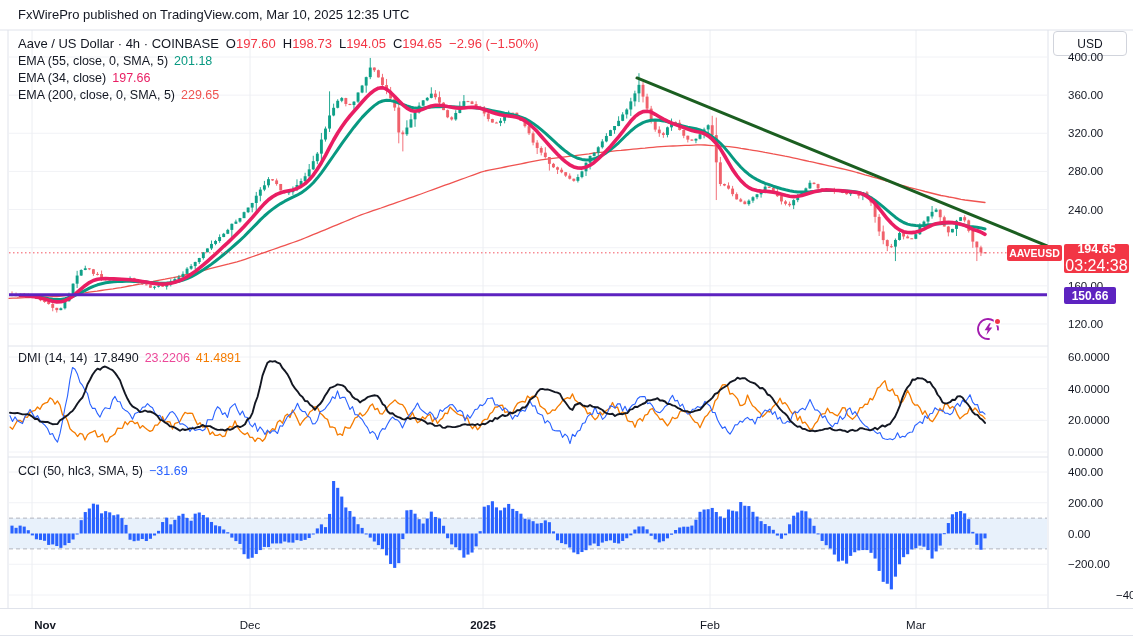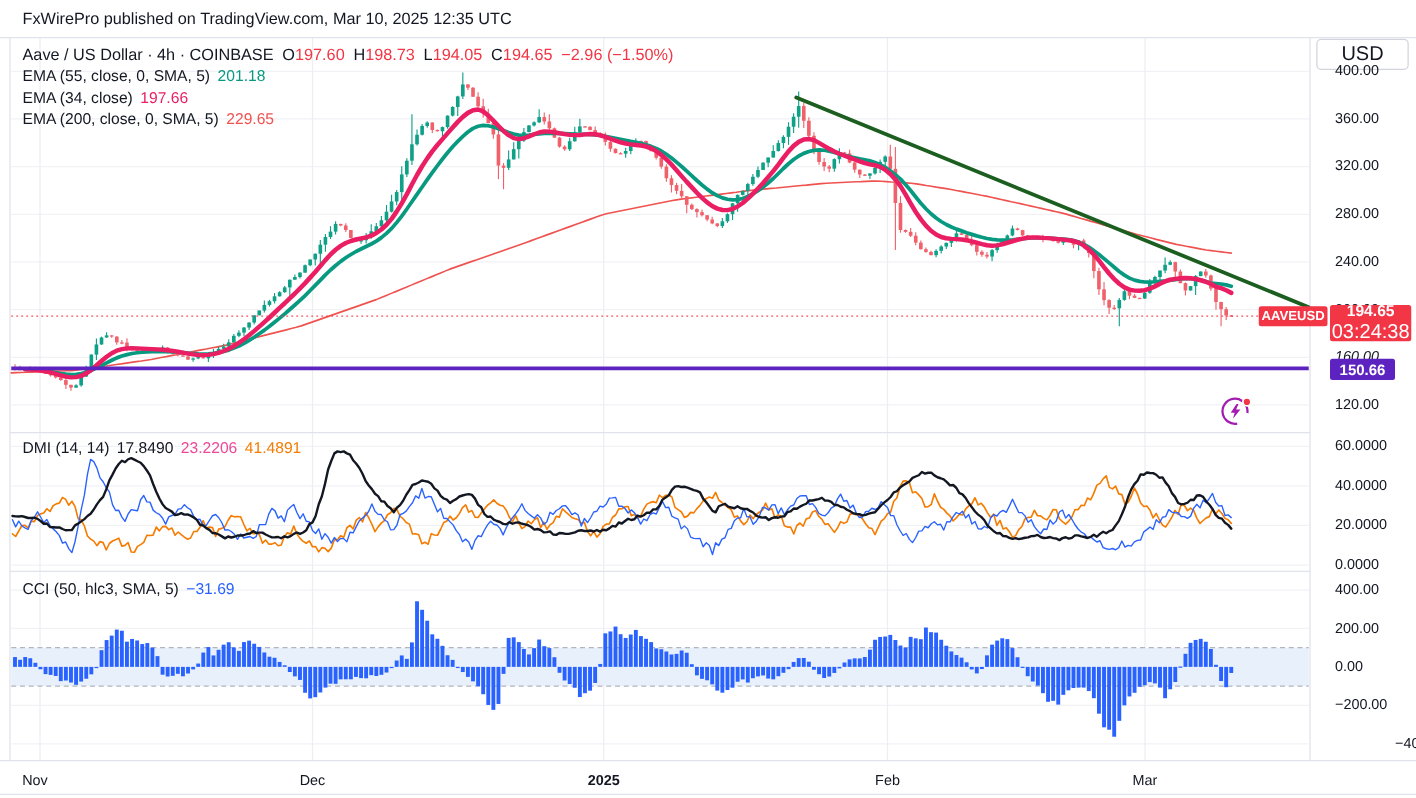--- a/index.html
+++ b/index.html
@@ -10,21 +10,21 @@
   .abs{position:absolute;}
   .pubheader{left:18px;top:7px;font-size:13px;color:#131722;}
   .legend{font-size:12.5px;white-space:nowrap;}
   .legend .val{margin-left:6px;margin-top:22px;}
   .symbolrow{left:18px;top:36px;font-size:13px;}
   .symbolrow .ohlc{margin-left:7px;}
   .symbolrow .chg{margin-left:7px;}
   .tick{position:absolute;font-size:11.5px;color:#131722;transform:translateY(-50%);}
   .ttick{position:absolute;top:10px;font-size:11.5px;color:#131722;transform:translateX(-50%);}
   .usd-btn{left:1053px;top:31px;width:74px;height:25px;border:1px solid #d1d4dc;border-radius:4px;
-           display:flex;align-items:center;justify-content:center;font-size:16px;color:#131722;background:#fff;box-sizing:border-box;}
+           display:flex;align-items:center;justify-content:center;font-size:12px;color:#131722;background:#fff;box-sizing:border-box;}
   .pricetag{left:1064px;top:244px;width:65px;height:29px;background:#f23645;color:#fff;border-radius:2px;
             display:flex;flex-direction:column;align-items:center;justify-content:center;line-height:1.1;z-index:5;}
   .pricetag .p{font-size:12.5px;font-weight:bold;}
   .pricetag .cd{font-size:16px;}
   .symtag{left:1007px;top:245px;width:55px;height:16px;background:#f23645;color:#fff;border-radius:2px;
           display:flex;align-items:center;justify-content:center;font-size:10.5px;font-weight:bold;z-index:5;}
   .suptag{left:1064px;top:287px;width:52px;height:17px;background:#5d23c0;color:#fff;border-radius:2px;
           display:flex;align-items:center;justify-content:center;font-size:12px;font-weight:bold;z-index:5;}
   .timeaxis{left:0;top:608px;width:1133px;height:28px;border-top:1px solid #e0e3eb;background:#fff;}
   .botline{left:0;top:635px;width:1133px;height:1px;background:#e0e3eb;}
@@ -822,34 +822,34 @@
 
   <div class="abs usd-btn">USD</div>
 
   <div id="price-axis" class="abs" style="left:1048px;top:30px;width:85px;height:578px">
       <div class="tick" style="left: 20px; top: 27px;">400.00</div>
       <div class="tick" style="left: 20px; top: 65.1428px;">360.00</div>
       <div class="tick" style="left: 20px; top: 103.286px;">320.00</div>
       <div class="tick" style="left: 20px; top: 141.428px;">280.00</div>
       <div class="tick" style="left: 20px; top: 179.571px;">240.00</div>
       <div class="tick" style="left: 20px; top: 217.714px;">200.00</div>
-      <div class="tick" style="left: 20px; top: 255.857px; font-style: italic;">160.00</div>
+      <div class="tick" style="left: 20px; top: 255.857px;">160.00</div>
       <div class="tick" style="left: 20px; top: 294px;">120.00</div>
       <div class="tick" style="left: 20px; top: 327px;">60.0000</div>
       <div class="tick" style="left: 20px; top: 358.667px;">40.0000</div>
       <div class="tick" style="left: 20px; top: 390.333px;">20.0000</div>
       <div class="tick" style="left: 20px; top: 422px;">0.0000</div>
       <div class="tick" style="left: 20px; top: 442px;">400.00</div>
       <div class="tick" style="left: 20px; top: 472.75px;">200.00</div>
       <div class="tick" style="left: 20px; top: 503.5px;">0.00</div>
       <div class="tick" style="left: 20px; top: 534.25px;">−200.00</div>
       <div class="tick" style="left: 20px; top: 565px; margin-left: 48px;">−400.00</div>
     </div>
   <div id="time-axis" class="abs timeaxis">
-      <div class="ttick" style="left: 28px;">Nov</div>
+      <div class="ttick" style="left: 45px; font-weight: bold;">Nov</div>
       <div class="ttick" style="left: 250px;">Dec</div>
       <div class="ttick" style="left: 483px; font-weight: bold;">2025</div>
       <div class="ttick" style="left: 710px;">Feb</div>
       <div class="ttick" style="left: 916px;">Mar</div>
     </div>
   <div class="abs botline"></div>
 
   <div class="abs symtag">AAVEUSD</div>
   <div class="abs pricetag">
     <span class="p">194.65</span>

